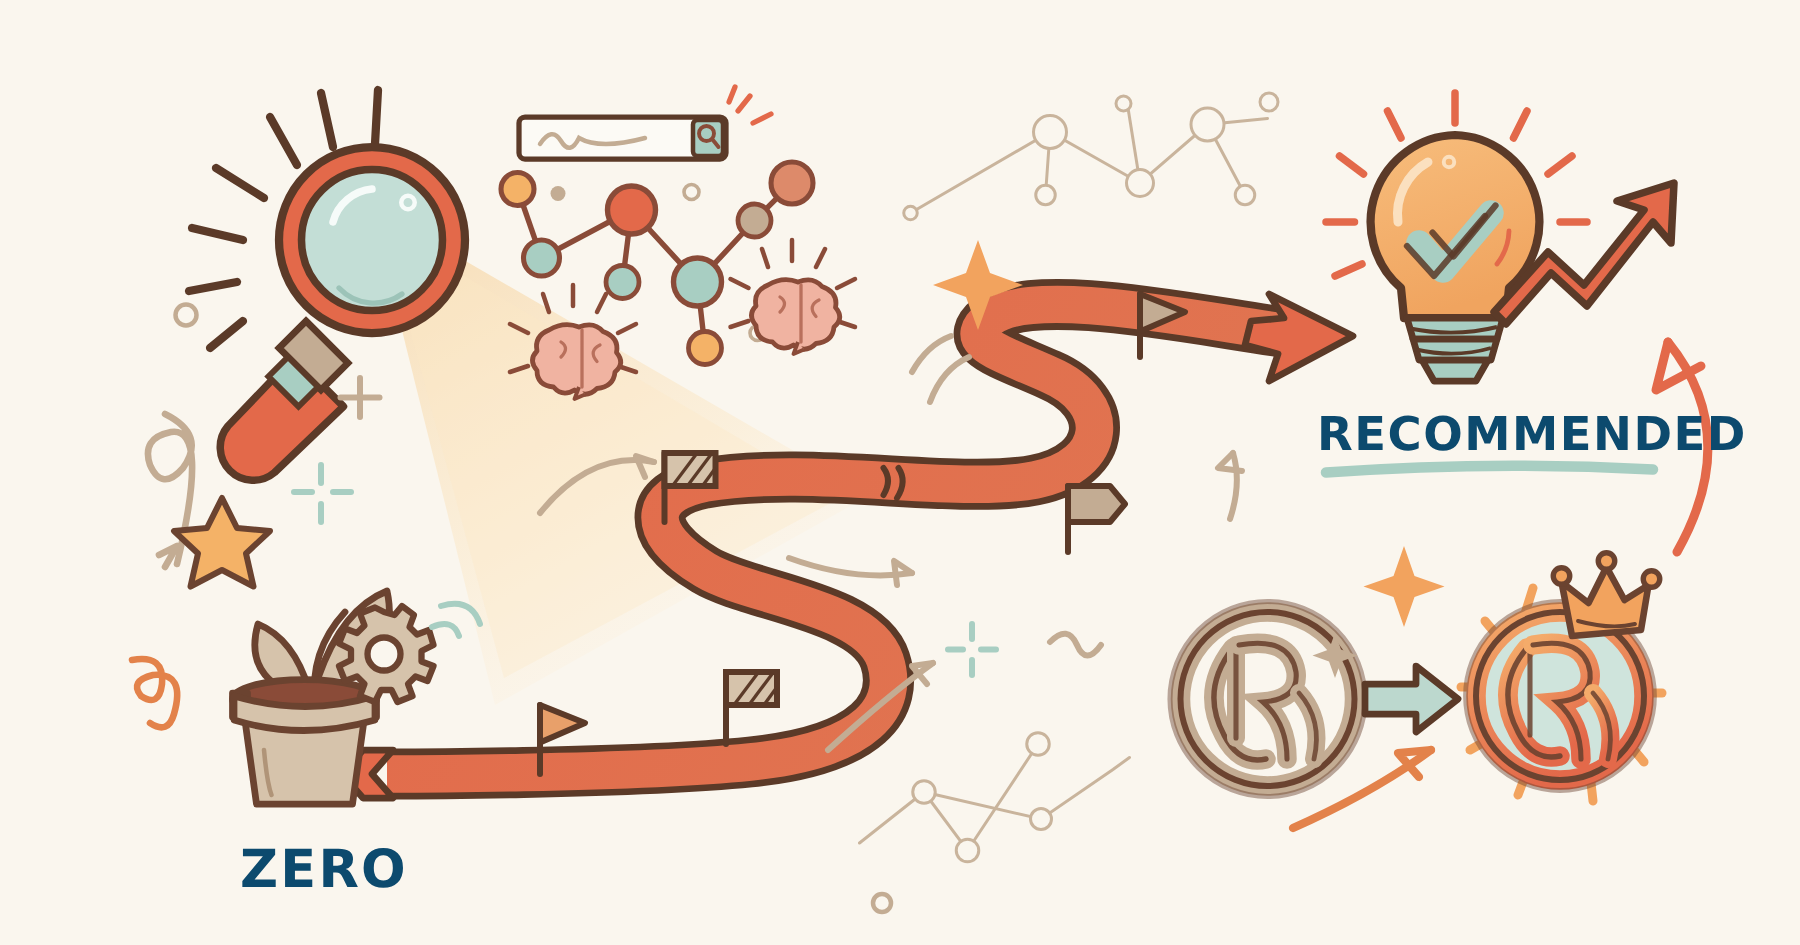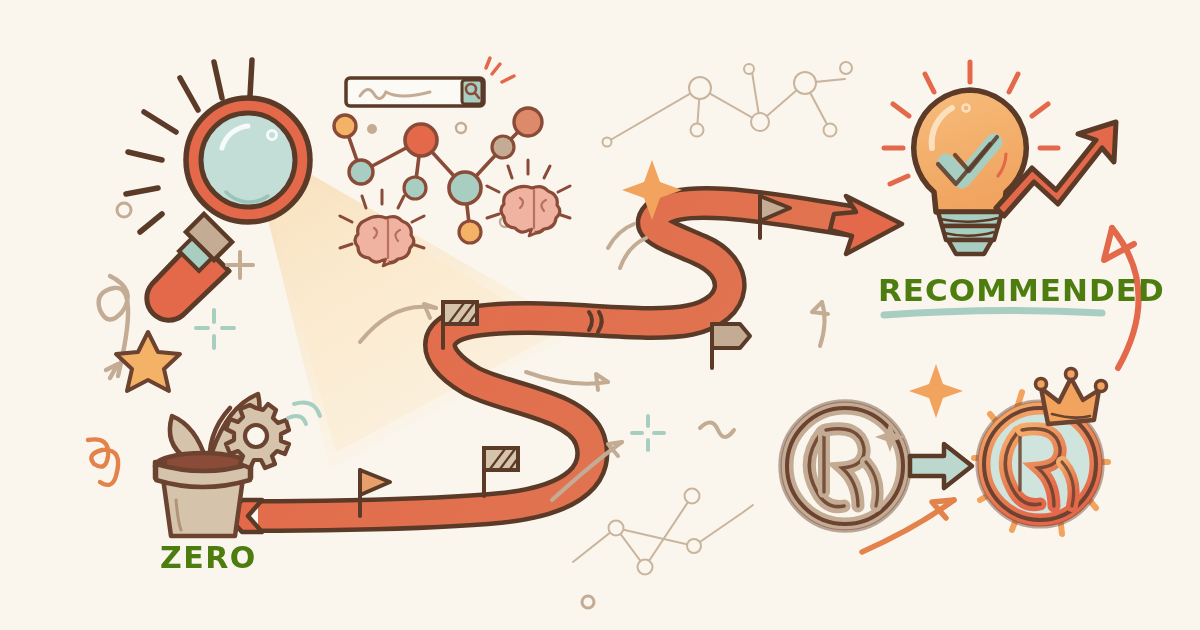--- a/index.html
+++ b/index.html
@@ -8,26 +8,26 @@
     width:1200px;height:630px;overflow:hidden;
     font-family:"DejaVu Sans", sans-serif;
     background:#faf6ee;
   }
   #stage{position:relative;width:1200px;height:630px;background:#faf6ee;}
   #stage svg{position:absolute;inset:0;display:block;}
   .lbl{
     position:absolute;
     font-family:"DejaVu Sans", sans-serif;
     font-weight:700;
-    color:#4d7c0f;
+    color:#0c4a6e;
     letter-spacing:1.5px;
     white-space:nowrap;
     user-select:none;
   }
-  #label-zero{left:160px;top:540px;font-size:30px;}
+  #label-zero{left:160px;top:560px;font-size:35px;}
   #label-recommended{left:878px;top:272px;font-size:31px;letter-spacing:1px;}
 </style>
 </head>
 <body>
 
 <div id="stage">
 
   <svg viewBox="0 0 1200 630" width="1200" height="630">
     <defs>
       <linearGradient id="beamGrad" x1="0" y1="0" x2="0.6" y2="1">

